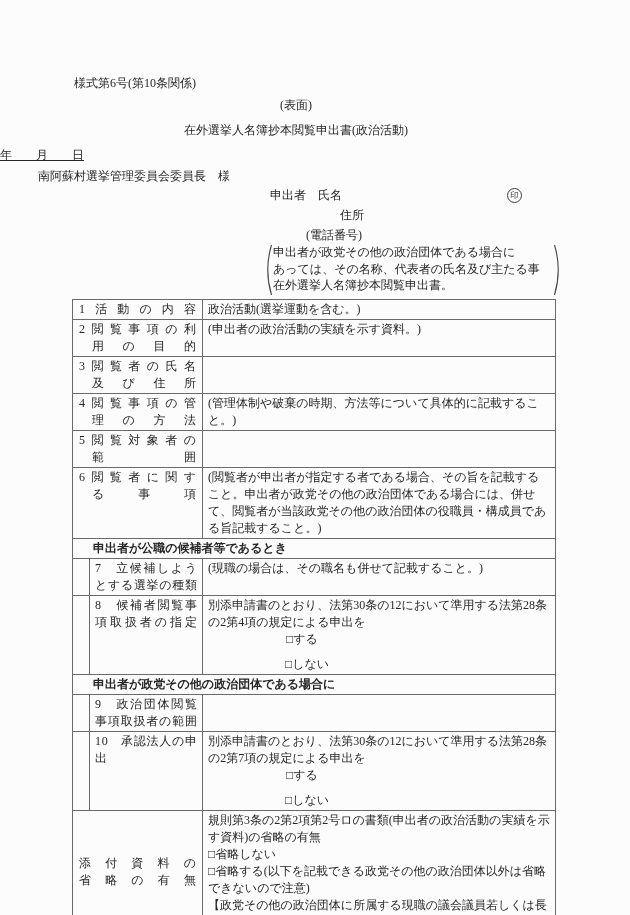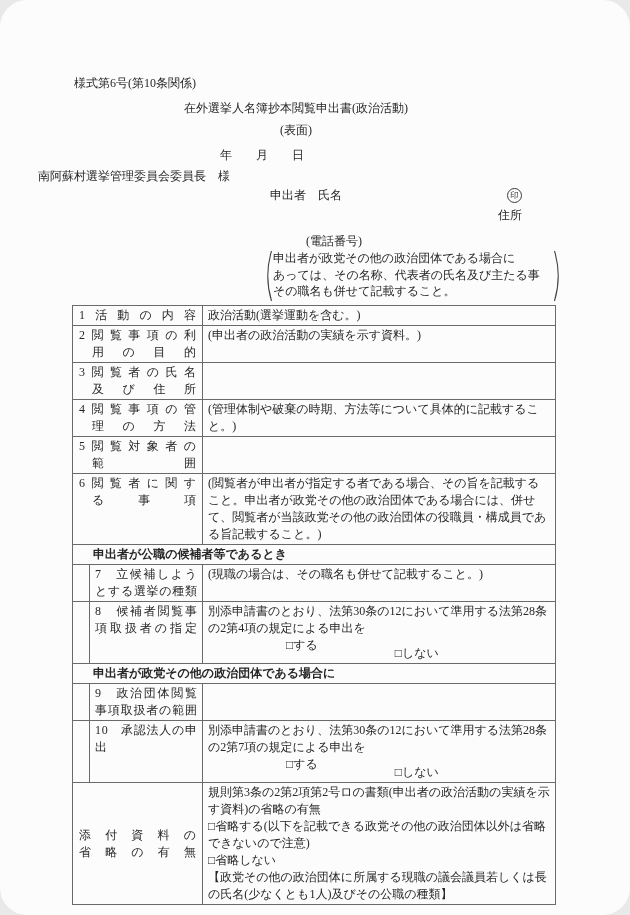--- a/index.html
+++ b/index.html
@@ -11,33 +11,32 @@
     color: #272727;
   }
   .page {
     position: relative;
     width: 630px;
     height: 915px;
     margin: 0 auto;
     background: #fcfcfc;
     overflow: hidden;
     padding-top: 75px;
-    border-radius: 27px;
   }
   .form-code { margin-left: 74px; }
   .centerwrap { width: 592px; text-align: center; }
   .surface { margin-top: 5px; }
   .doc-title { margin-top: 8px; }
-  .date-line { width: 524px; text-align: center; margin-top: 8px; }
+  .date-line { width: 524px; text-align: left; margin-top: 8px; text-decoration: underline; }
   .addressee { margin-left: 38px; margin-top: 4px; }
 
   .applicant { margin-left: 270px; width: 252px; margin-top: 2px; }
   .applicant .aline1 { display: flex; justify-content: space-between; align-items: center; gap: 36px; }
-  .applicant .addr  { margin-left: 70px; margin-top: 3px; text-align: right; }
-  .applicant .phone { margin-left: 36px; margin-top: 9px; }
+  .applicant .addr  { margin-left: 70px; margin-top: 3px; }
+  .applicant .phone { margin-left: 36px; margin-top: 3px; }
   .seal {
     width: 15px; height: 15px;
     border: 1px solid #3c3c3c; border-radius: 50%;
     display: inline-flex; align-items: center; justify-content: center;
     font-size: 8.5px; line-height: 1; color: #3c3c3c;
     flex: 0 0 auto;
   }
 
   .note { margin-left: 262px; display: flex; align-items: center; font-family: Liberation Mono, monospace; }
   .note-text { width: 280px; line-height: 16.5px; }
@@ -50,37 +49,37 @@
   .tr { display: flex; border-top: 1px solid #6a6a6a; align-items: stretch; }
   .tr:first-child { border-top: none; }
   .lc  { width: 130px; border-right: 1px solid #6a6a6a; padding: 1px 6px; flex: 0 0 auto; }
   .gut { width: 17px;  border-right: 1px solid #6a6a6a; flex: 0 0 auto; }
   .lc2 { width: 113px; border-right: 1px solid #6a6a6a; padding: 1px 5px; flex: 0 0 auto; }
   .vc  { flex: 1; padding: 1px 5px; min-width: 0; }
   .sec { flex: 1; padding: 1px 5px 1px 20px; font-weight: bold; }
   .jc  { display: flex; justify-content: space-between; }
   .ind { padding-left: 13px; }
   .vcenter { display: flex; flex-direction: column; justify-content: center; }
-  .cbline { display: flex; }
+  .cbline { display: flex; flex-direction: column; }
   .cbline .o1 { margin-left: 78px; }
   .cbline .o2 { margin-left: 77px; margin-top: 8px; }
 </style>
 </head>
 <body>
 
 <div class="page">
 
   <div class="form-code">様式第6号(第10条関係)</div>
 
+  <div class="centerwrap surface">
+    <span>(表面)</span>
+  </div>
+
   <div class="centerwrap doc-title">
     <span>在外選挙人名簿抄本閲覧申出書(政治活動)</span>
-  </div>
-
-  <div class="centerwrap surface">
-    <span>(表面)</span>
   </div>
 
   <div class="date-line">年　　月　　日</div>
 
   <div class="addressee">南阿蘇村選挙管理委員会委員長　様</div>
 
   <div class="applicant">
     <div class="aline1">
       <span>申出者　氏名</span>
       <span class="seal">印</span>
@@ -89,21 +88,21 @@
     <div class="phone">(電話番号)</div>
   </div>
 
   <div class="note">
     <svg class="paren" width="11" height="52" viewBox="0 0 11 52">
         <path d="M9.5,1 Q2,26 9.5,51" stroke="#444" stroke-width="1.1" fill="none"></path>
       </svg>
     <div class="note-text">
       <div>申出者が政党その他の政治団体である場合に</div>
       <div>あっては、その名称、代表者の氏名及び主たる事</div>
-      <div>その職名も併せて記載すること。</div>
+      <div>在外選挙人名簿抄本閲覧申出書。</div>
     </div>
     <svg class="paren" width="11" height="52" viewBox="0 0 11 52">
         <path d="M1.5,1 Q9,26 1.5,51" stroke="#444" stroke-width="1.1" fill="none"></path>
       </svg>
   </div>
 
 
   <div class="tbl">
 
     <div class="tr">
@@ -353,20 +352,20 @@
         <div class="jc">
             <span>省</span>
             <span>略</span>
             <span>の</span>
             <span>有</span>
             <span>無</span>
           </div>
       </div>
       <div class="vc">
         <div>規則第3条の2第2項第2号ロの書類(申出者の政治活動の実績を示す資料)の省略の有無</div>
+        <div>□省略しない</div>
         <div>□省略する(以下を記載できる政党その他の政治団体以外は省略できないので注意)</div>
-        <div>□省略しない</div>
         <div>【政党その他の政治団体に所属する現職の議会議員若しくは長の氏名(少なくとも1人)及びその公職の種類】</div>
       </div>
     </div>
 
   </div>
 </div>
 
 </body></html>

